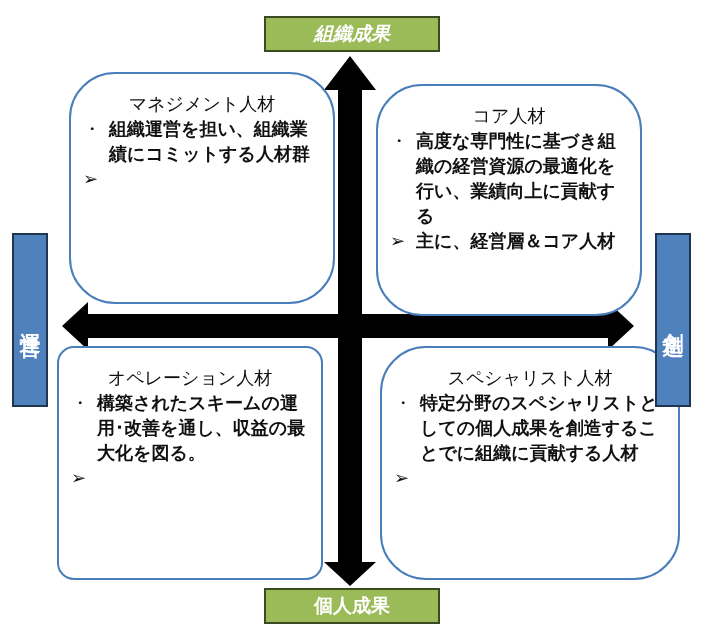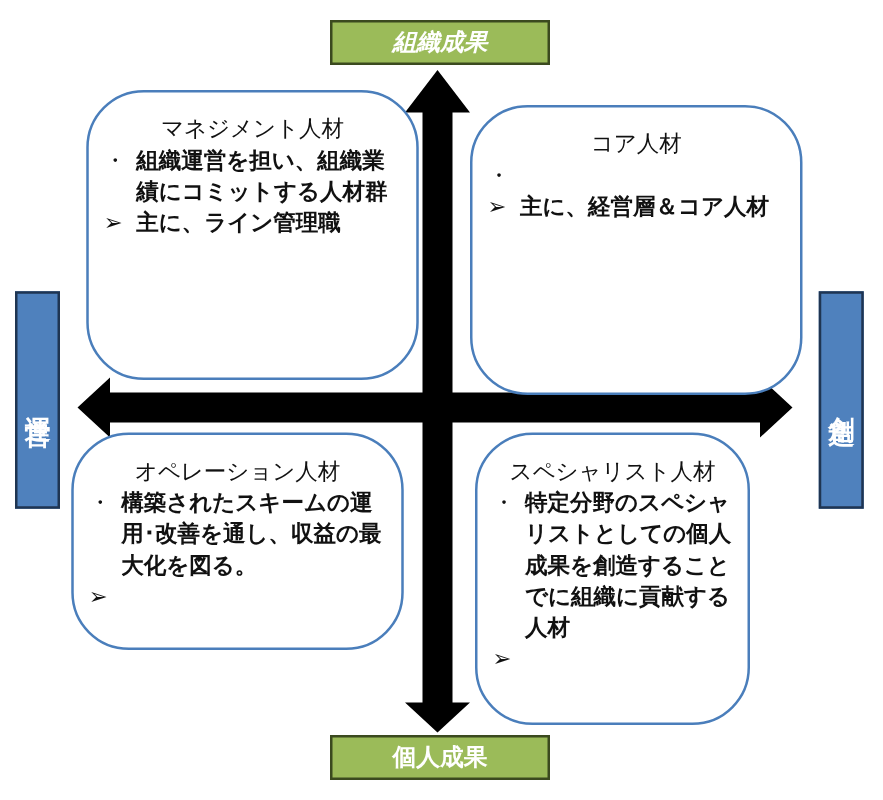--- a/index.html
+++ b/index.html
@@ -30,47 +30,47 @@
 </svg>
 
 <div class="quad" style="left:57px; top:72px; width:266px; height:232px;margin-left:12px;">
   <div class="quad-title">マネジメント人材</div>
   <div class="item">
     <span class="bullet">・</span>
     <span class="txt">組織運営を担い、組織業績にコミットする人材群</span>
   </div>
   <div class="item">
     <span class="bullet">➢</span>
-    <span class="txt">主に、ライン管理職</span>
   </div>
 </div>
 
 <div class="quad" style="left:376px; top:72px; width:266px; height:232px;margin-top:12px;">
   <div class="quad-title">コア人材</div>
   <div class="item">
     <span class="bullet">・</span>
+    <span class="txt">高度な専門性に基づき組織の経営資源の最適化を行い、業績向上に貢献する</span>
   </div>
   <div class="item">
     <span class="bullet">➢</span>
     <span class="txt">主に、経営層＆コア人材</span>
   </div>
 </div>
 
-<div class="quad" style="left:57px; top:346px; width:266px; height:174px;">
+<div class="quad" style="left:57px; top:346px; width:266px; height:234px;border-radius:17px;">
   <div class="quad-title">オペレーション人材</div>
   <div class="item">
     <span class="bullet">・</span>
     <span class="txt">構築されたスキームの運用･改善を通し、収益の最大化を図る。</span>
   </div>
   <div class="item">
     <span class="bullet">➢</span>
   </div>
 </div>
 
-<div class="quad" style="left:380px; top:346px; width:220px; height:234px;">
+<div class="quad" style="left:380px; top:346px; width:300px; height:234px;">
   <div class="quad-title">スペシャリスト人材</div>
   <div class="item">
     <span class="bullet">・</span>
     <span class="txt">特定分野のスペシャリストとしての個人成果を創造することでに組織に貢献する人材</span>
   </div>
   <div class="item">
     <span class="bullet">➢</span>
   </div>
 </div>
 

